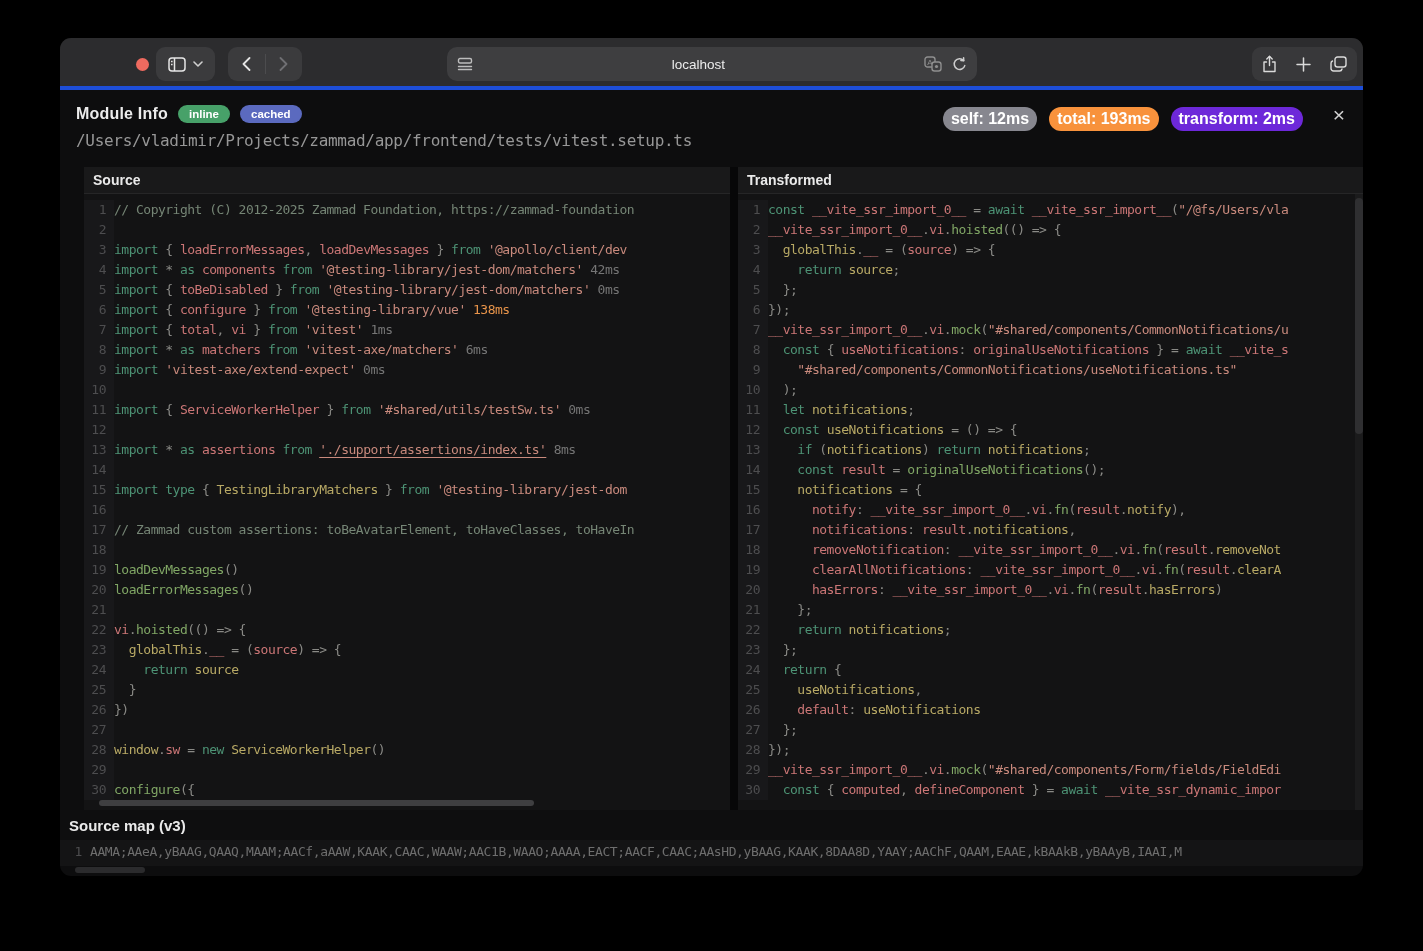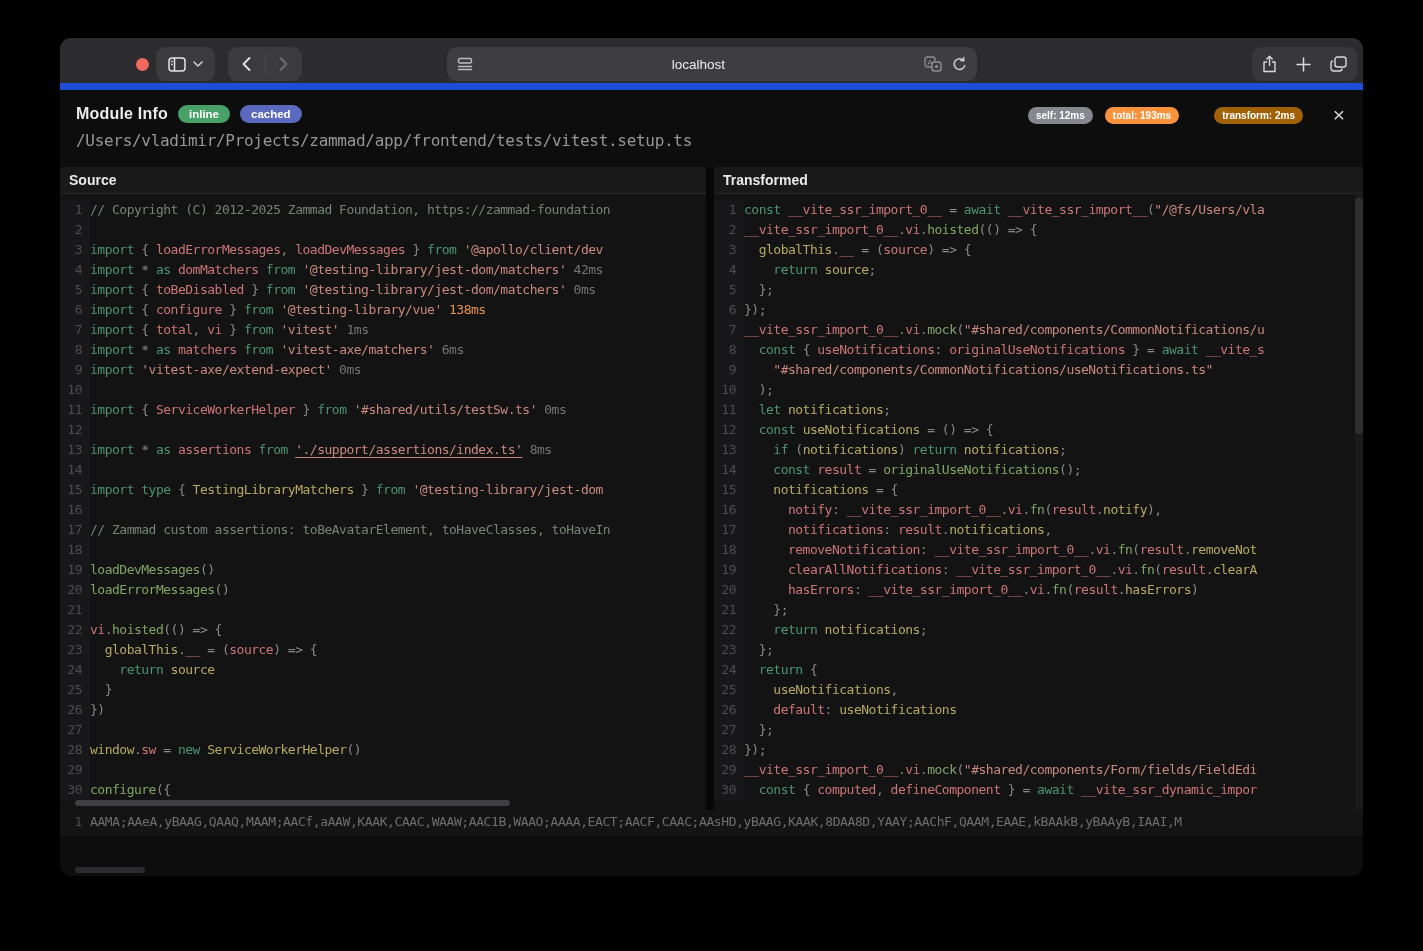--- a/index.html
+++ b/index.html
@@ -2,21 +2,21 @@
 <html><head>
 <meta charset="utf-8">
 <style>
   * { box-sizing: border-box; margin: 0; padding: 0; }
   html,body { width:1423px; height:951px; background:#000; font-family:"Liberation Sans",sans-serif; }
   #stage { position:relative; width:1423px; height:951px; background:#000; overflow:hidden; }
   #window { position:absolute; left:60px; top:38px; width:1303px; height:838px;
             background:#0d0d0e; border-radius:11px; overflow:hidden; }
 
   
-  .toolbar { position:relative; height:52px; background:#2c2c2e; border-bottom:7px solid #1d4ed8; }
+  .toolbar { position:relative; height:52px; background:#2c2c2e; border-bottom:4px solid #1d4ed8; }
   .tl { position:absolute; top:19.5px; width:13px; height:13px; border-radius:50%; }
   .tl.red { left:76px; background:#ee6a5f; }
   .tl.yellow { left:98px; background:#f5bf4f; }
   .tl.green { left:121px; background:#62c554; }
   .tb-pill { position:absolute; top:9px; height:34px; background:#3b3b3d; border-radius:9px;
              display:flex; align-items:center; justify-content:center; }
   .pill-sidebar { left:96px; width:59px; gap:7px; }
   .pill-nav { left:168px; width:74px; }
   .pill-nav .divider { width:1px; height:20px; background:#4c4c4e; }
   .nav-half { width:36px; display:flex; align-items:center; justify-content:center; }
@@ -26,28 +26,28 @@
   .pill-right { left:1192px; width:105px; gap:0; background:#38383a; justify-content:space-around; }
   svg.icon { display:block; }
 
   
   .mod-header { position:relative; height:77px; background:#0d0d0e; padding:15px 16px 0 16px; }
   .mod-row1 { display:flex; align-items:center; gap:10px; }
   .mod-title { color:#ececec; font-size:16px; font-weight:700; letter-spacing:.2px; }
   .badge { display:inline-block; padding:3px 11px; border-radius:999px; color:#fff;
            font-size:11.5px; font-weight:700; }
   .mod-timings { position:absolute; right:60px; top:17px; display:flex; gap:12px; }
-  .t-pill { padding:3px 8px; border-radius:999px; color:#fff; font-size:10px; font-weight:700; }
+  .t-pill { padding:3px 8px; border-radius:999px; color:#fff; font-size:16px; font-weight:700; }
   .close-x { position:absolute; right:13px; top:14px; width:22px; height:22px; color:#d2d2d2;
              font-size:21px; line-height:21px; text-align:center; font-weight:300; cursor:default; }
   .mod-path { margin-top:8px; color:#979797; font-size:16px;
               font-family:"DejaVu Sans Mono","Liberation Mono",monospace; letter-spacing:-0.3px; }
 
   
-  .panels { display:flex; height:643px; }
+  .panels { display:flex; height:643px;padding-left:24px; }
   .panel { position:relative; overflow:hidden; }
   .panel.src { width:646px; }
   .panel.divider { width:8px; background:#070708; }
   .panel.tr { flex:1; }
   .panel-header { height:27px; background:#19191a; border-bottom:1px solid #262627;
                   display:flex; align-items:center; padding-left:9px; }
   .panel-title { color:#eaeaea; font-size:14px; font-weight:700; }
   .code-body { position:relative; height:616px; background:#131314; padding-top:6px; overflow:hidden; }
   .code-line { display:flex; height:20px; line-height:20px;
                font-family:"DejaVu Sans Mono","Liberation Mono",monospace; font-size:13px; letter-spacing:-0.5px; }
@@ -150,21 +150,21 @@
       <div class="mod-row1">
         <span class="mod-title">Module Info</span>
         <span id="module-badges" style="display:flex;gap:10px;">
             <span class="badge" style="background: rgb(71, 161, 105);">inline</span>
             <span class="badge" style="background: rgb(91, 106, 191);">cached</span>
           </span>
       </div>
       <div class="mod-timings" id="module-timings">
           <span class="t-pill" style="background: rgb(135, 135, 143);">self: 12ms</span>
           <span class="t-pill" style="background: rgb(248, 146, 60);">total: 193ms</span>
-          <span class="t-pill" style="background: #a16207; margin-left: 23px;">transform: 2ms</span>
+          <span class="t-pill" style="background: #6d28d9;">transform: 2ms</span>
         </div>
       <div class="close-x">×</div>
       <div class="mod-path">/Users/vladimir/Projects/zammad/app/frontend/tests/vitest.setup.ts</div>
     </div>
 
     <div class="panels">
       <div class="panel src">
         <div class="panel-header">
           <span class="panel-title">Source</span>
         </div>
@@ -176,21 +176,21 @@
             <div class="code-line">
               <span class="ln">2</span>
               <span class="cl"></span>
             </div>
             <div class="code-line">
               <span class="ln">3</span>
               <span class="cl"><span class="tok-k">import </span><span class="tok-o">{ </span><span class="tok-v">loadErrorMessages</span><span class="tok-o">, </span><span class="tok-v">loadDevMessages</span><span class="tok-o"> } </span><span class="tok-k">from </span><span class="tok-s">'@apollo/client/dev</span></span>
             </div>
             <div class="code-line">
               <span class="ln">4</span>
-              <span class="cl"><span class="tok-k">import </span><span class="tok-o">* </span><span class="tok-k">as </span><span class="tok-v">domMatchers </span><span class="tok-k">from </span><span class="tok-s">'@testing-library/jest-dom/matchers'</span><span class="tok-m"> 42ms</span></span>
+              <span class="cl"><span class="tok-k">import </span><span class="tok-o">* </span><span class="tok-k">as </span><span class="tok-v">components </span><span class="tok-k">from </span><span class="tok-s">'@testing-library/jest-dom/matchers'</span><span class="tok-m"> 42ms</span></span>
             </div>
             <div class="code-line">
               <span class="ln">5</span>
               <span class="cl"><span class="tok-k">import </span><span class="tok-o">{ </span><span class="tok-v">toBeDisabled</span><span class="tok-o"> } </span><span class="tok-k">from </span><span class="tok-s">'@testing-library/jest-dom/matchers'</span><span class="tok-m"> 0ms</span></span>
             </div>
             <div class="code-line">
               <span class="ln">6</span>
               <span class="cl"><span class="tok-k">import </span><span class="tok-o">{ </span><span class="tok-v">configure</span><span class="tok-o"> } </span><span class="tok-k">from </span><span class="tok-s">'@testing-library/vue'</span><span class="tok-hl"> 138ms</span></span>
             </div>
             <div class="code-line">
@@ -421,20 +421,23 @@
             </div>
             <div class="code-line">
               <span class="ln">30</span>
               <span class="cl"><span class="tok-o">  </span><span class="tok-k">const </span><span class="tok-o">{ </span><span class="tok-v">computed</span><span class="tok-o">, </span><span class="tok-v">defineComponent</span><span class="tok-o"> } = </span><span class="tok-k">await </span><span class="tok-v">__vite_ssr_dynamic_impor</span></span>
             </div>
           </div>
       </div>
     </div>
 
     <div class="smap">
+      <div class="smap-header">
+        <span class="smap-title">Source map (v3)</span>
+      </div>
       <div class="smap-body">
         <div class="smap-line">
           <span class="ln">1</span>
           <span class="cl">AAMA;AAeA,yBAAG,QAAQ,MAAM;AACf,aAAW,KAAK,CAAC,WAAW;AAC1B,WAAO;AAAA,EACT;AACF,CAAC;AAsHD,yBAAG,KAAK,8DAA8D,YAAY;AAChF,QAAM,EAAE,kBAAkB,yBAAyB,IAAI,M</span>
         </div>
       </div>
       <div class="smap-scroll"></div>
     </div>
 
   </div>

